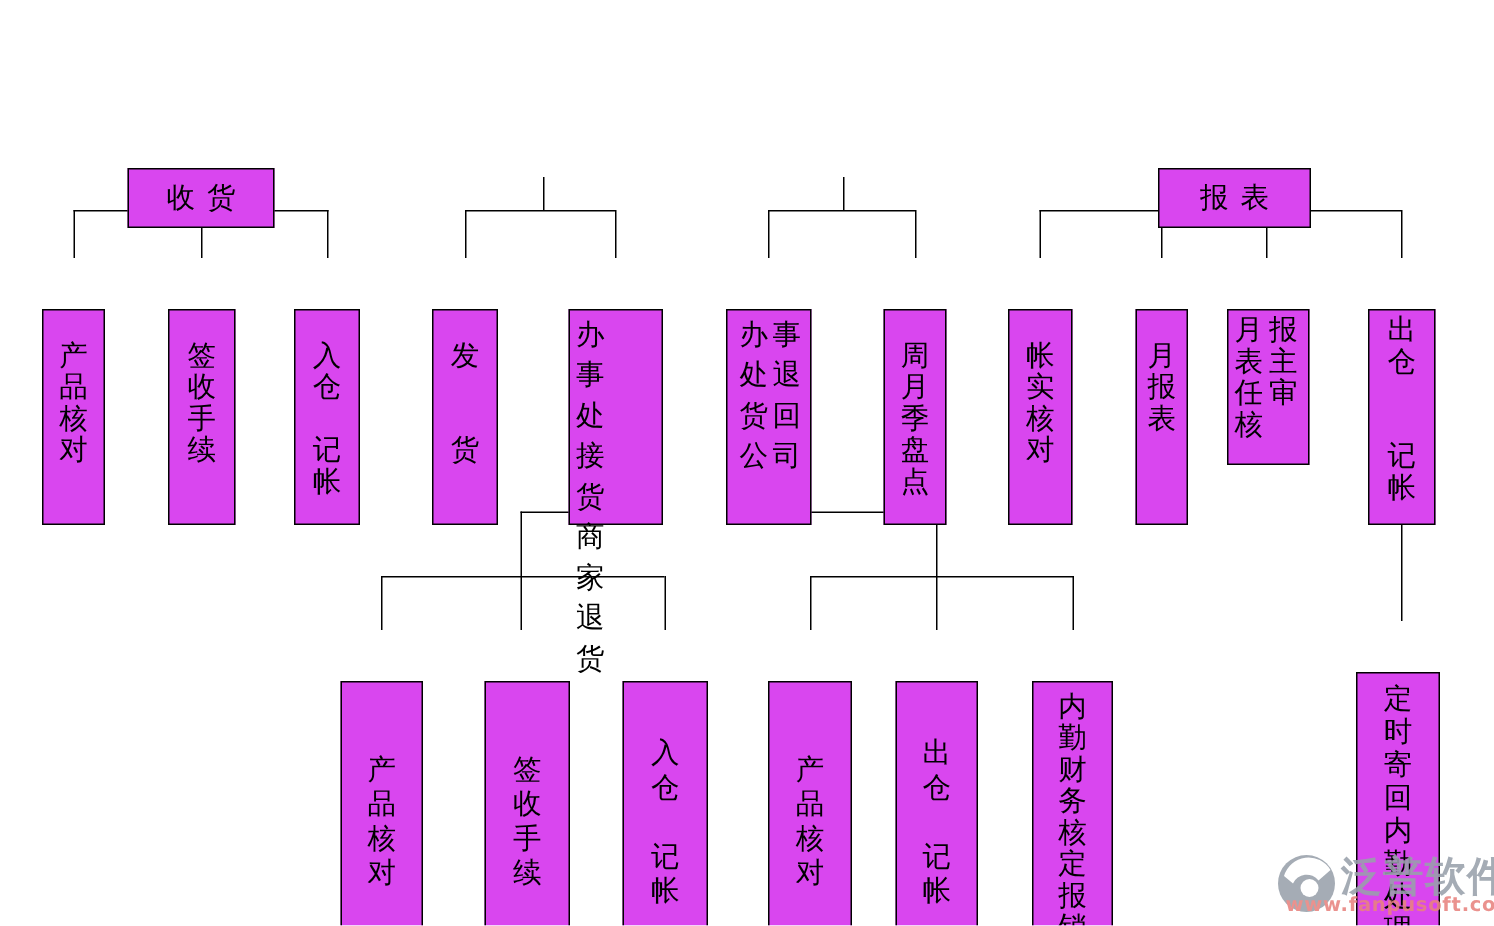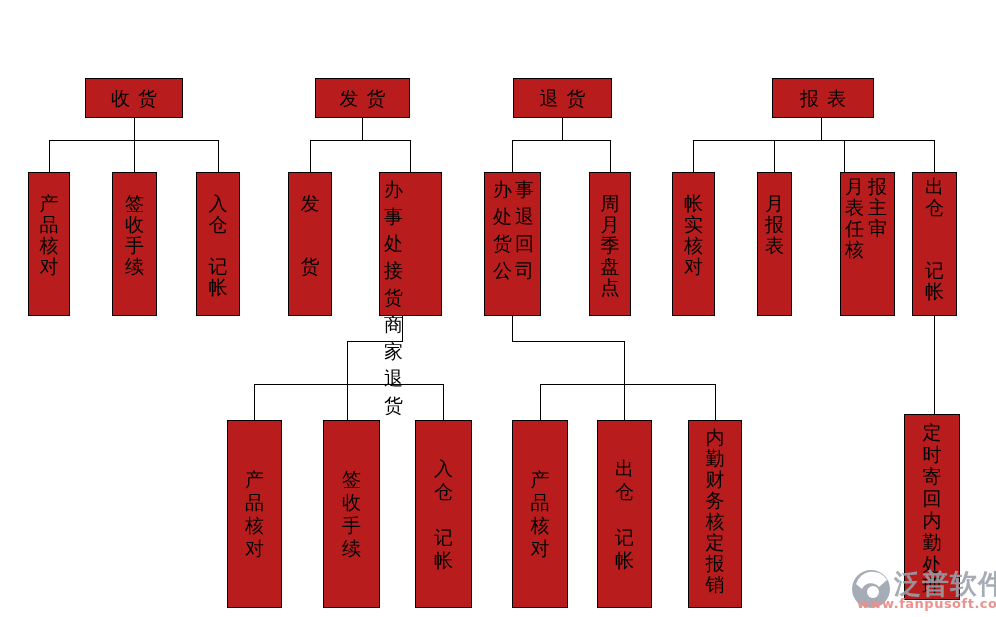--- a/index.html
+++ b/index.html
@@ -5,22 +5,22 @@
   html,body{margin:0;padding:0;background:#fff;}
   #stage{
     position:relative;width:996px;height:617px;background:#ffffff;overflow:hidden;
     font-family:"DejaVu Sans",sans-serif;color:#000;
   }
   .title{
     position:absolute;left:0;right:0;top:36px;text-align:center;
     font-size:24px;font-weight:bold;letter-spacing:3px;color:#cc0000;
   }
   .box{
-    position:absolute;border:1px solid #000;background:#b91c1c;box-sizing:border-box;
-    font-size:19px;white-space:pre-line;z-index:2;
+    position:absolute;border:1px solid #000;background:#d946ef;box-sizing:border-box;
+    font-size:19px;white-space:pre-line;z-index:2;margin-top:34px;
   }
   .h{height:40px;line-height:38px;text-align:center;letter-spacing:8px;text-indent:8px;}
   .v{padding-top:20px;line-height:21px;text-align:center;}
   .v-sm{padding-top:3px;line-height:21px;text-align:center;}
   .col2{padding-top:3px;padding-left:4px;line-height:27px;text-align:left;letter-spacing:10px;}
   .col2t{padding-top:3px;padding-left:4px;line-height:21px;text-align:left;letter-spacing:4px;}
   .c-center{display:flex;flex-direction:column;justify-content:center;text-align:center;line-height:23px;}
   .c-top{padding-top:6px;line-height:21px;text-align:center;}
   .ln{position:absolute;background:#000;z-index:1;}
   .vln{width:1px;}
@@ -36,22 +36,20 @@
   }
   .wm-logo{position:absolute;left:851px;top:569px;width:41px;height:40px;}
 </style>
 </head>
 <body>
 
 <div id="stage">
 
 
   <div class="box h" style="left:85px;top:78px;width:98px">收货</div>
-  <div class="box h" style="left:315px;top:78px;width:95px">发货</div>
-  <div class="box h" style="left:513px;top:78px;width:99px">退货</div>
   <div class="box h" style="left:772px;top:78px;width:102px">报表</div>
 
   <div class="box v" style="left:28px;top:172px;width:42px;height:144px">产
 品
 核
 对</div>
   <div class="box v" style="left:112px;top:172px;width:45px;height:144px">签
 收
 手
 续</div>
@@ -81,21 +79,21 @@
 盘
 点</div>
 
   <div class="box v" style="left:672px;top:172px;width:43px;height:144px">帐
 实
 核
 对</div>
   <div class="box v" style="left:757px;top:172px;width:35px;height:144px">月
 报
 表</div>
-  <div class="box col2t" style="left:840px;top:172px;width:55px;height:144px">月报
+  <div class="box col2t" style="left:818px;top:172px;width:55px;height:104px">月报
 表主
 任审
 核</div>
   <div class="box v-sm" style="left:912px;top:172px;width:45px;height:144px">出
 仓
 
 
 记
 帐</div>
 

